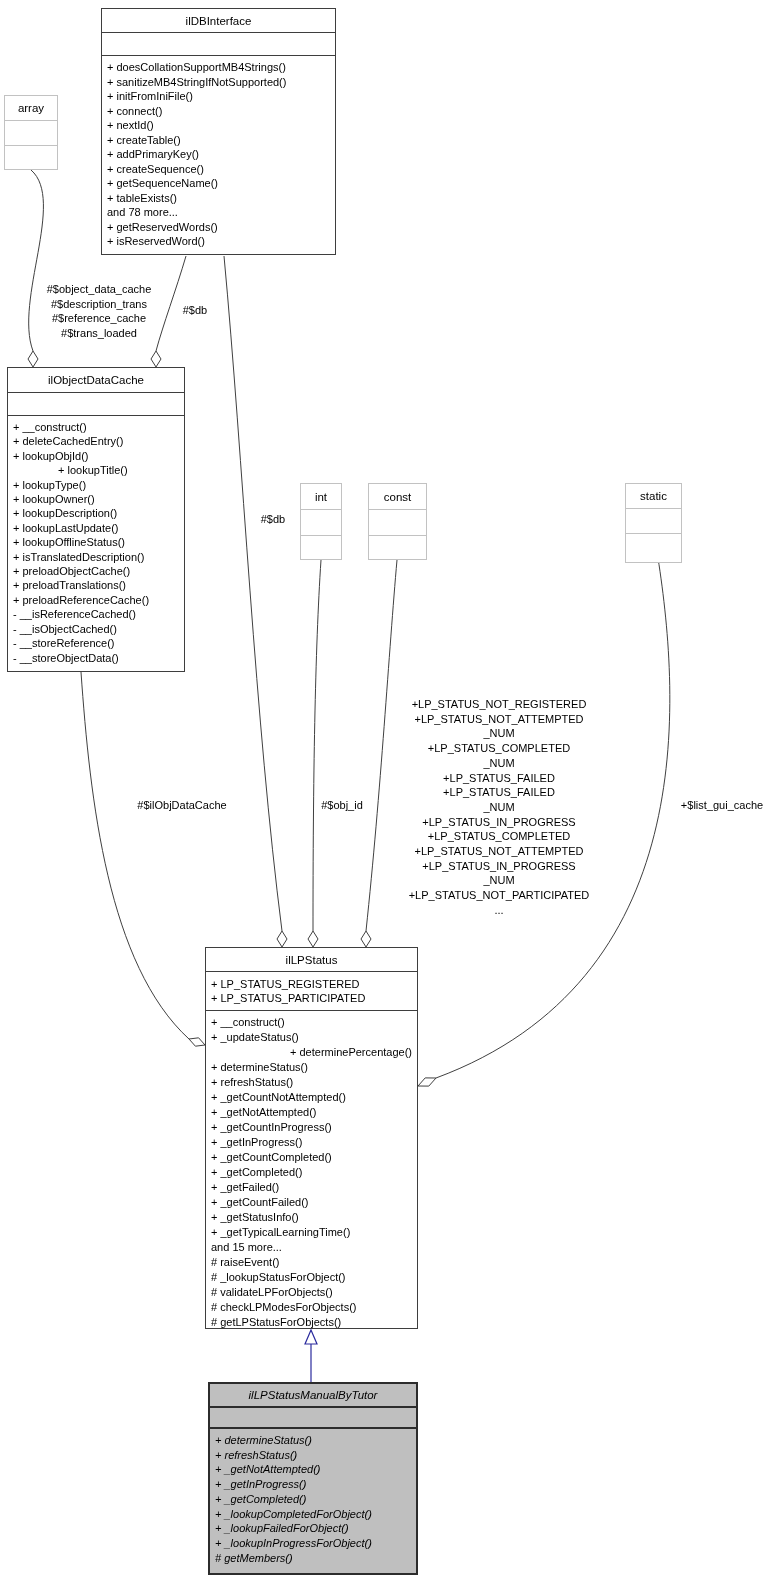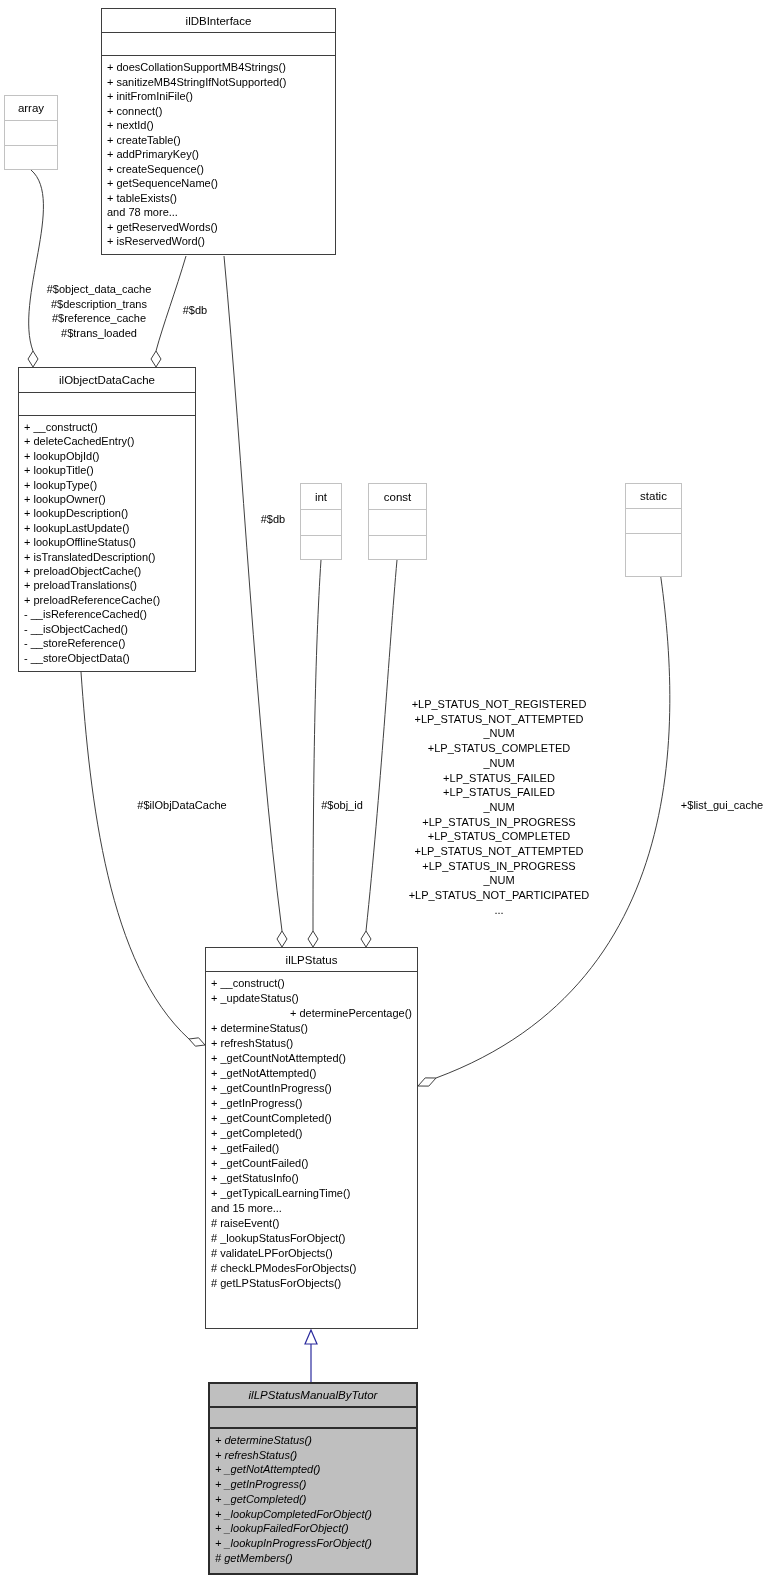--- a/index.html
+++ b/index.html
@@ -71,28 +71,28 @@
           <div class="row" style="line-height: 14.5px;">and 78 more...</div>
           <div class="row" style="line-height: 14.5px;">+ getReservedWords()</div>
           <div class="row" style="line-height: 14.5px;">+ isReservedWord()</div>
         </div>
       </div>
       <div class="cb plain" style="left: 4px; top: 95px; width: 54px; height: 75px;">
         <div class="t" style="height: 25px;">array</div>
         <div class="a" style="height: 25px;"></div>
         <div class="m"></div>
       </div>
-      <div class="cb " style="left: 18px; top: 367px; width: 178px; height: 305px;">
+      <div class="cb " style="left: 7px; top: 367px; width: 178px; height: 305px;">
         <div class="t" style="height: 25px;">ilObjectDataCache</div>
         <div class="a" style="height: 23px;"></div>
         <div class="m">
           <div class="row" style="line-height: 14.4px;">+ __construct()</div>
           <div class="row" style="line-height: 14.4px;">+ deleteCachedEntry()</div>
           <div class="row" style="line-height: 14.4px;">+ lookupObjId()</div>
-          <div class="row" style="line-height: 14.4px;">+ lookupTitle()</div>
+          <div class="row" style="line-height: 14.4px; margin-left: 45px;">+ lookupTitle()</div>
           <div class="row" style="line-height: 14.4px;">+ lookupType()</div>
           <div class="row" style="line-height: 14.4px;">+ lookupOwner()</div>
           <div class="row" style="line-height: 14.4px;">+ lookupDescription()</div>
           <div class="row" style="line-height: 14.4px;">+ lookupLastUpdate()</div>
           <div class="row" style="line-height: 14.4px;">+ lookupOfflineStatus()</div>
           <div class="row" style="line-height: 14.4px;">+ isTranslatedDescription()</div>
           <div class="row" style="line-height: 14.4px;">+ preloadObjectCache()</div>
           <div class="row" style="line-height: 14.4px;">+ preloadTranslations()</div>
           <div class="row" style="line-height: 14.4px;">+ preloadReferenceCache()</div>
           <div class="row" style="line-height: 14.4px;">- __isReferenceCached()</div>
@@ -104,27 +104,31 @@
       <div class="cb plain" style="left: 300px; top: 483px; width: 42px; height: 77px;">
         <div class="t" style="height: 26px;">int</div>
         <div class="a" style="height: 26px;"></div>
         <div class="m"></div>
       </div>
       <div class="cb plain" style="left: 368px; top: 483px; width: 59px; height: 77px;">
         <div class="t" style="height: 26px;">const</div>
         <div class="a" style="height: 26px;"></div>
         <div class="m"></div>
       </div>
-      <div class="cb plain" style="left: 625px; top: 483px; width: 57px; height: 94px;">
+      <div class="cb plain" style="left: 625px; top: 483px; width: 57px; height: 80px;">
         <div class="t" style="height: 25px;">static</div>
         <div class="a" style="height: 25px;"></div>
         <div class="m"></div>
       </div>
       <div class="cb " style="left: 205px; top: 947px; width: 213px; height: 382px;">
         <div class="t" style="height: 24px;">ilLPStatus</div>
+        <div class="a" style="height: 39px;">
+          <div class="row" style="line-height: 14px;">+ LP_STATUS_REGISTERED</div>
+          <div class="row" style="line-height: 14px;">+ LP_STATUS_PARTICIPATED</div>
+        </div>
         <div class="m">
           <div class="row" style="line-height: 15px;">+ __construct()</div>
           <div class="row" style="line-height: 15px;">+ _updateStatus()</div>
           <div class="row" style="line-height: 15px; text-align: right;">+ determinePercentage()</div>
           <div class="row" style="line-height: 15px;">+ determineStatus()</div>
           <div class="row" style="line-height: 15px;">+ refreshStatus()</div>
           <div class="row" style="line-height: 15px;">+ _getCountNotAttempted()</div>
           <div class="row" style="line-height: 15px;">+ _getNotAttempted()</div>
           <div class="row" style="line-height: 15px;">+ _getCountInProgress()</div>
           <div class="row" style="line-height: 15px;">+ _getInProgress()</div>

